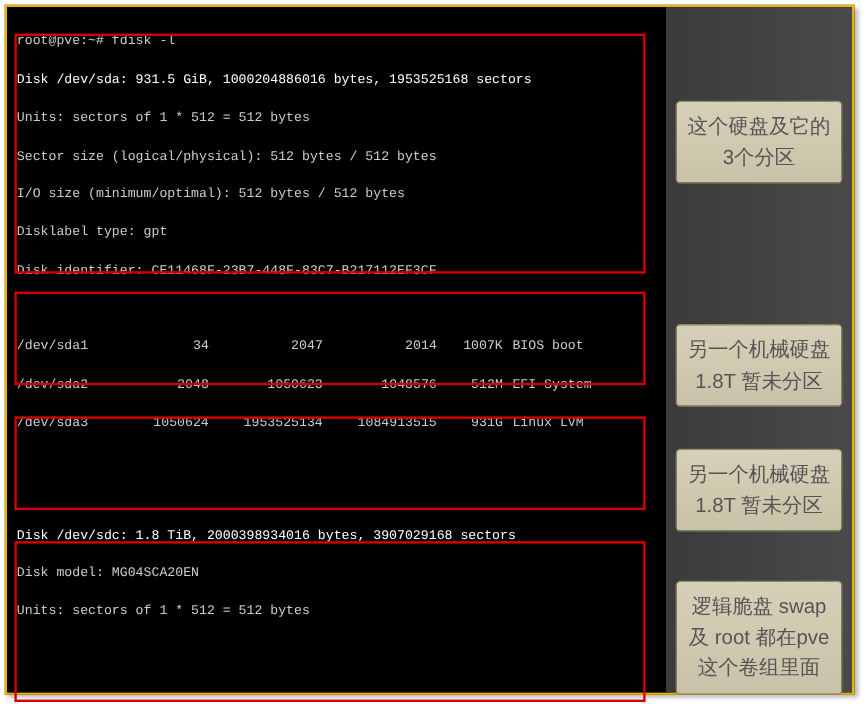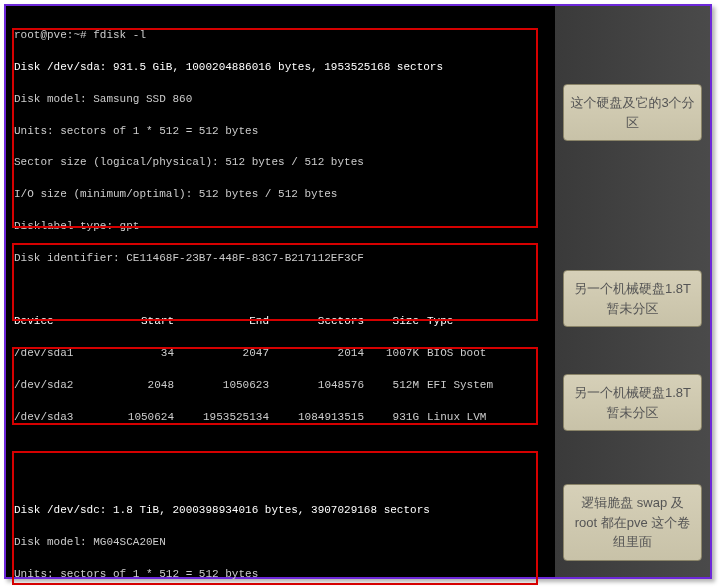--- a/index.html
+++ b/index.html
@@ -11,21 +11,21 @@
       font-size: 11px;
       position: relative;
       overflow: hidden;
     }
     .frame {
       position: absolute;
       top: 4px;
       left: 4px;
       right: 8px;
       bottom: 8px;
-      border: 2px solid #6d28d9;
+      border: 2px solid #eab308;
       box-shadow: 3px 3px 4px rgba(0,0,0,0.3);
       background: #000;
     }
     .terminal {
       position: absolute;
       top: 0;
       left: 0;
       width: 552px;
       height: 100%;
       background: #000;
@@ -44,21 +44,21 @@
     }
     .ann-box {
       position: absolute;
       left: 8px;
       right: 8px;
       background: linear-gradient(to bottom, #d6d0b8, #c8c2a8);
       border: 1px solid #8a8468;
       border-radius: 4px;
       padding: 8px 6px;
       font-family: sans-serif;
-      font-size: 13px;
+      font-size: 17px;
       color: #555;
       text-align: center;
       line-height: 1.5;
     }
     .ann1 { top: 78px; }
     .ann2 { top: 264px; }
     .ann3 { top: 368px; }
     .ann4 { top: 478px; }
     .redbox {
       border: 2px solid #d60000;
@@ -80,30 +80,26 @@
     .blank { height: 15px; }
   </style>
 </head>
 <body>
 
 <div class="frame">
 
 <div class="terminal">
 <div>root@pve:~# fdisk -l</div>
 <div class="white">Disk /dev/sda: 931.5 GiB, 1000204886016 bytes, 1953525168 sectors</div>
-<div>Disk model: Samsung SSD 860</div>
 <div>Units: sectors of 1 * 512 = 512 bytes</div>
 <div>Sector size (logical/physical): 512 bytes / 512 bytes</div>
 <div>I/O size (minimum/optimal): 512 bytes / 512 bytes</div>
 <div>Disklabel type: gpt</div>
 <div>Disk identifier: CE11468F-23B7-448F-83C7-B217112EF3CF</div>
 <div class="blank"></div>
-<div class="white table-row">
-<span class="c-dev">Device</span><span class="c-start">Start</span><span class="c-end">End</span><span class="c-sect">Sectors</span><span class="c-size">Size</span><span class="c-type">Type</span>
-</div>
 <div class="table-row">
 <span class="c-dev">/dev/sda1</span><span class="c-start">34</span><span class="c-end">2047</span><span class="c-sect">2014</span><span class="c-size">1007K</span><span class="c-type">BIOS boot</span>
 </div>
 <div class="table-row">
 <span class="c-dev">/dev/sda2</span><span class="c-start">2048</span><span class="c-end">1050623</span><span class="c-sect">1048576</span><span class="c-size">512M</span><span class="c-type">EFI System</span>
 </div>
 <div class="table-row">
 <span class="c-dev">/dev/sda3</span><span class="c-start">1050624</span><span class="c-end">1953525134</span><span class="c-sect">1084913515</span><span class="c-size">931G</span><span class="c-type">Linux LVM</span>
 </div>
 <div class="blank"></div>

